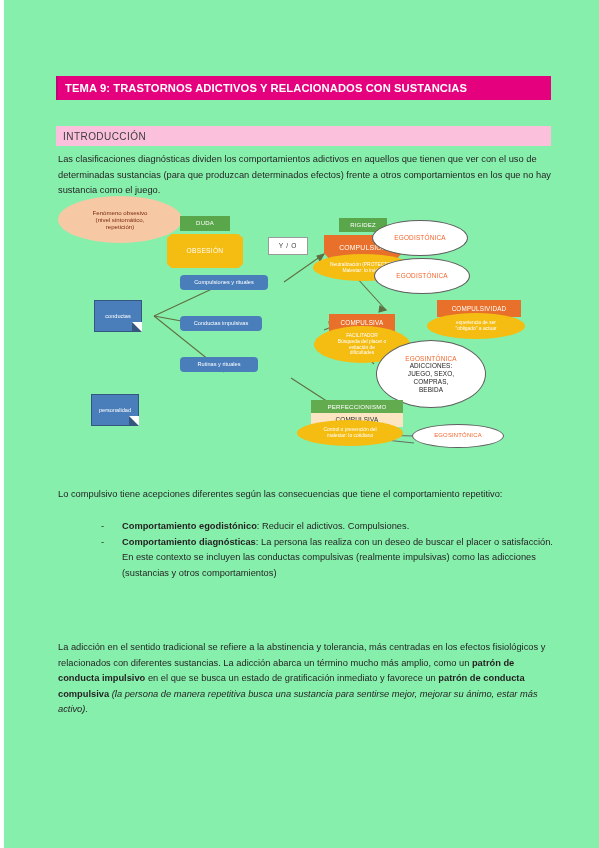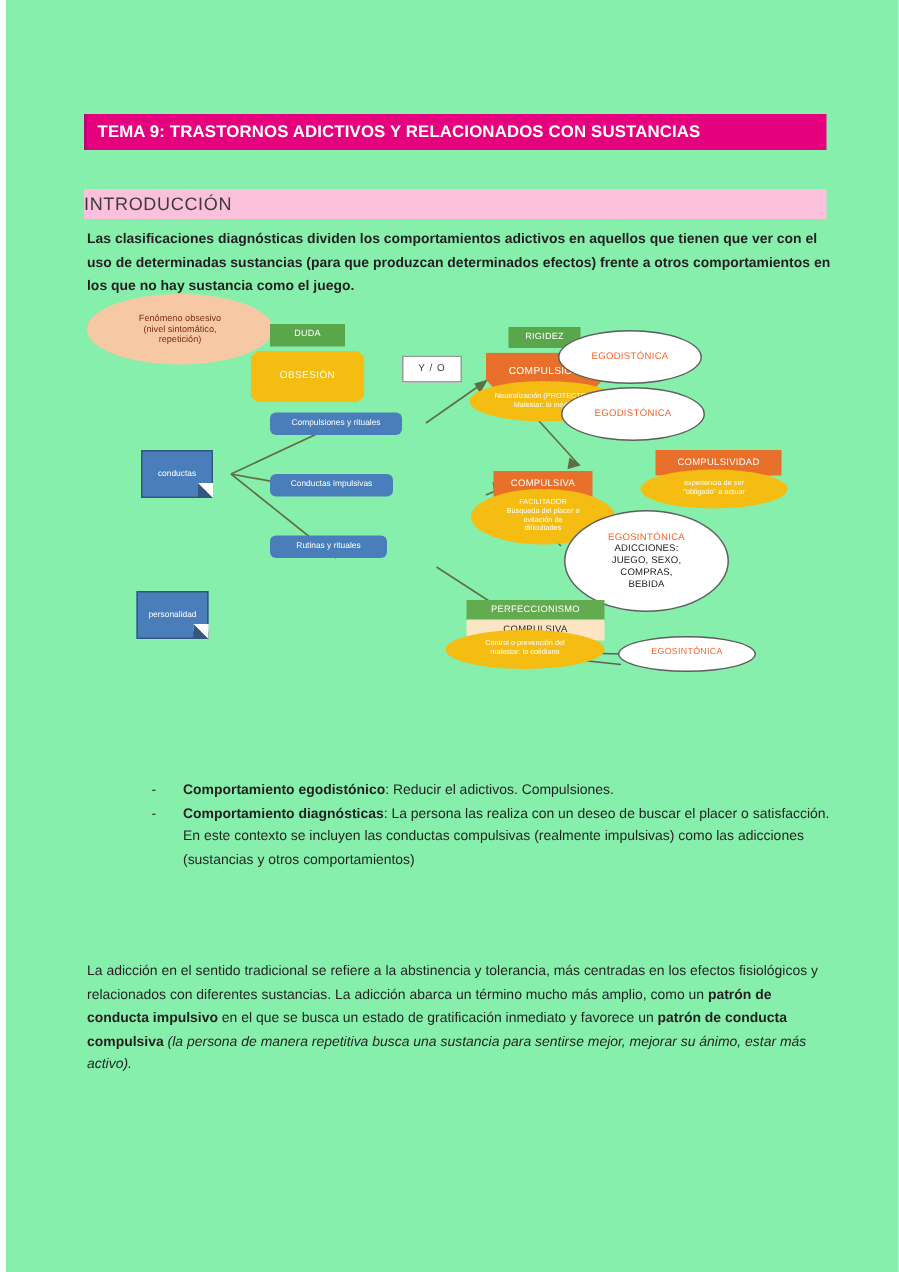--- a/index.html
+++ b/index.html
@@ -52,38 +52,39 @@
     left: 52px;
     width: 495px;
     height: 20px;
     background: #fbc0dc;
     display: flex;
     align-items: center;
     box-sizing: border-box;
   }
   .section-band .band-text {
     color: #3b3b3b;
-    font-size: 12px;
+    font-size: 10px;
     letter-spacing: 0.45px;
+    padding-left: 7px;
     white-space: nowrap;
   }
   #band-intro { top: 126px; }
   #band-adiccion { top: 588px; }
 
   
   .para {
     position: absolute;
     left: 54px;
     width: 496px;
     font-size: 9.3px;
     line-height: 15.6px;
     color: #231f20;
     text-align: left;
   }
-  #para-intro { top: 152px; font-weight: bold; }
+  #para-intro { top: 152px; }
   #para-compulsivo { top: 487px; }
   #para-adiccion { top: 640px; }
 
   .para b { font-weight: bold; }
   .para i { font-style: italic; }
 
   
   .bullets {
     position: absolute;
     left: 97px;
@@ -378,20 +379,21 @@
       <span>Control o prevención del</span>
       <span>malestar: lo cotidiano</span>
     </div>
 
     <div class="callout small" style="left:356px; top:232px; width:92px; height:24px;">
       <span class="ego-label">EGOSINTÓNICA</span>
     </div>
 
   </div>
 
+  <div class="para" id="para-compulsivo">Lo compulsivo tiene acepciones diferentes según las consecuencias que tiene el comportamiento repetitivo:</div>
 
   <div class="bullets">
     <div class="bullet-row">
       <span class="bullet-dash">-</span>
       <span class="bullet-text"><b>Comportamiento egodistónico</b><span>: Reducir el adictivos. Compulsiones.</span></span>
     </div>
     <div class="bullet-row">
       <span class="bullet-dash">-</span>
       <span class="bullet-text"><b>Comportamiento diagnósticas</b><span>: La persona las realiza con un deseo de buscar el placer o satisfacción. En este contexto se incluyen las conductas compulsivas (realmente impulsivas) como las adicciones (sustancias y otros comportamientos)</span></span>
     </div>

